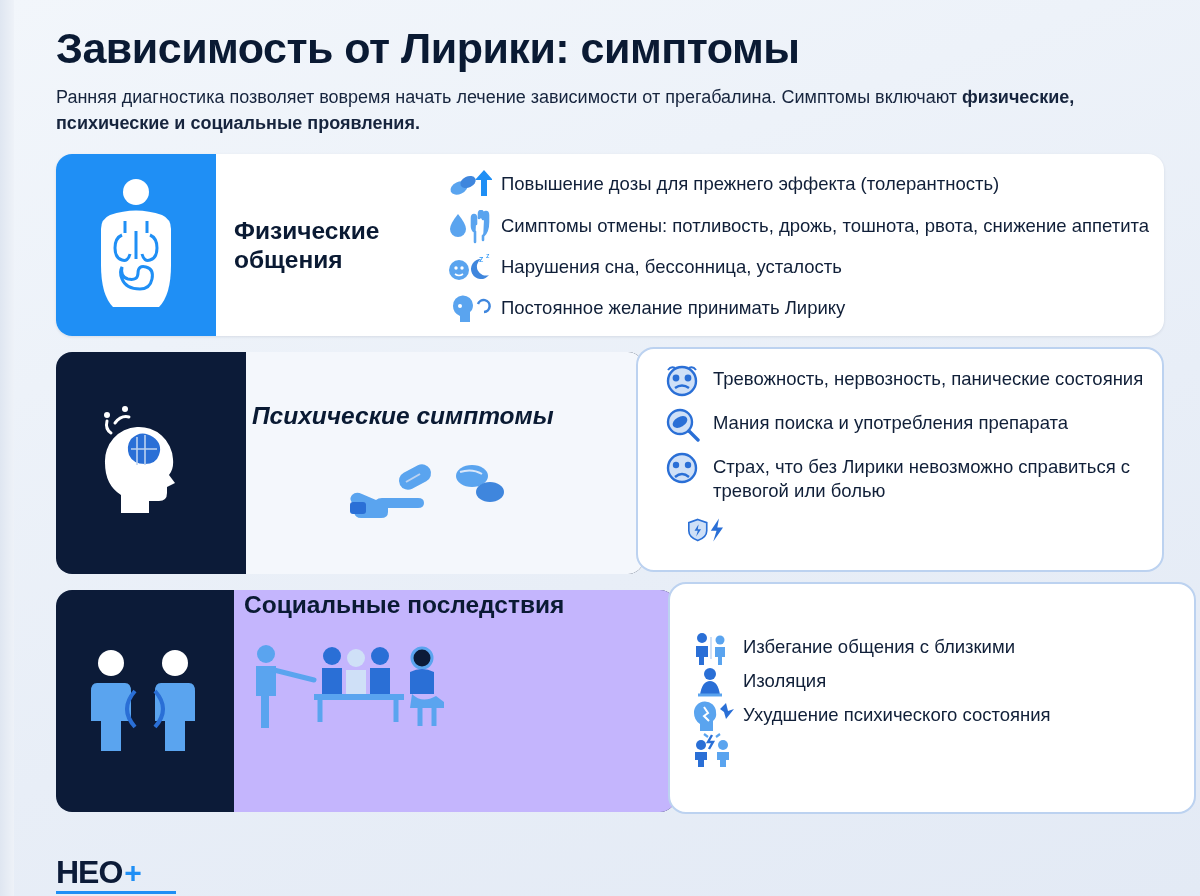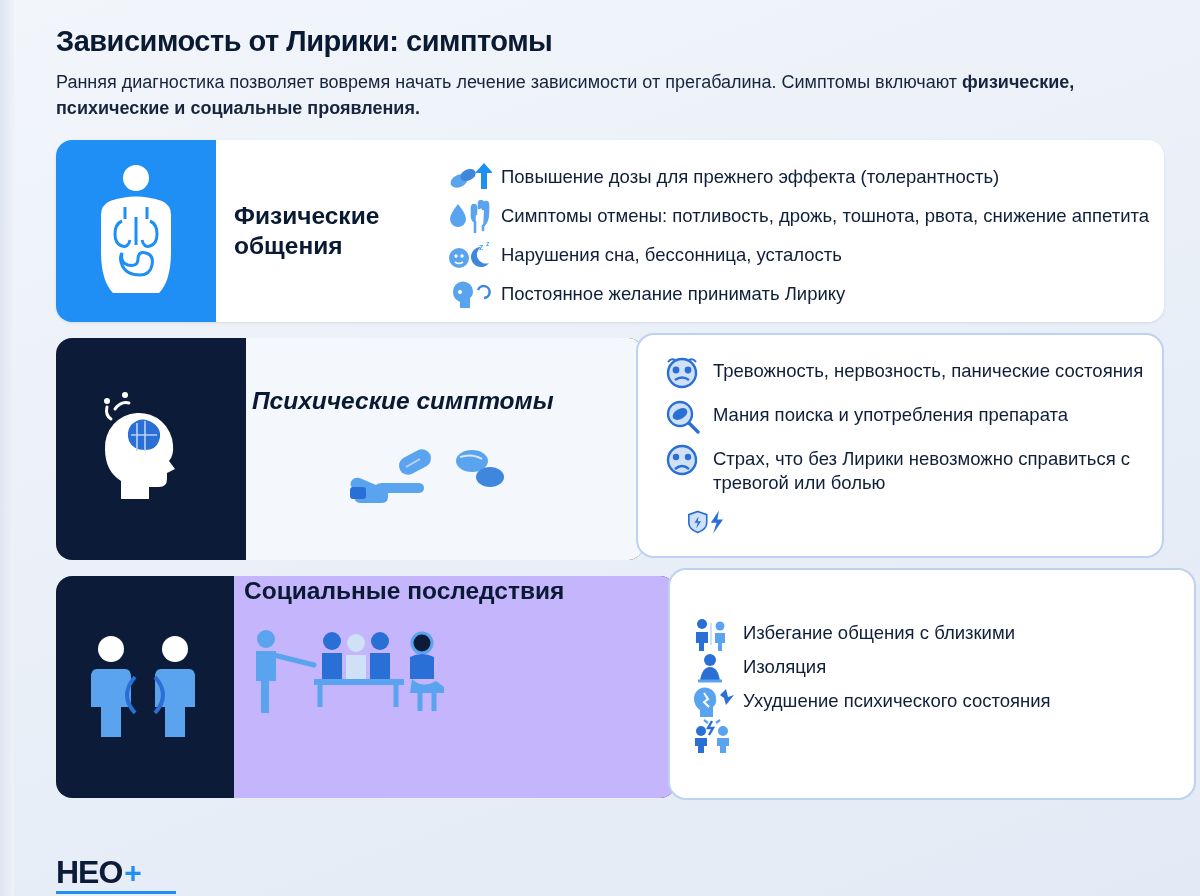--- a/index.html
+++ b/index.html
@@ -24,21 +24,21 @@
     padding: 18px 34px 0 34px;
   }
   .edge-left {
     position: absolute;
     left: 0; top: 0; bottom: 0;
     width: 14px;
     background: linear-gradient(90deg,#dfe6f1,#eef2f8);
   }
 
   h1.title {
-    font-size: 29px;
+    font-size: 43px;
     line-height: 1.05;
     font-weight: bold;
     letter-spacing: -0.5px;
     margin: 8px 0 14px 22px;
     color: #0a1a33;
   }
   .subtitle {
     margin: 0 0 18px 22px;
     font-size: 18px;
     line-height: 1.42;
@@ -85,21 +85,21 @@
     font-weight: bold;
     line-height: 1.2;
     color: #0a1a33;
   }
   .block1 .rightpane {
     flex: 1 1 auto;
     padding: 14px 14px 10px 0;
     box-sizing: border-box;
     display: flex;
     flex-direction: column;
-    justify-content: flex-end;
+    justify-content: space-between;
     gap: 5px;
   }
 
   .bullet {
     display: flex;
     align-items: flex-start;
     gap: 9px;
     font-size: 18.5px;
     line-height: 1.28;
     color: #101f38;
@@ -158,21 +158,21 @@
     left: 580px; top: -5px;
     width: 528px;
     height: 225px;
     background: #ffffff;
     border: 2px solid #bcd2f0;
     border-radius: 18px;
     box-sizing: border-box;
     padding: 14px 16px 10px 22px;
     display: flex;
     flex-direction: column;
-    justify-content: center;
+    justify-content: flex-start;
     gap: 10px;
   }
 
   
   .row3 {
     position: relative;
     margin-left: 22px;
     width: 1108px;
     height: 222px;
   }

